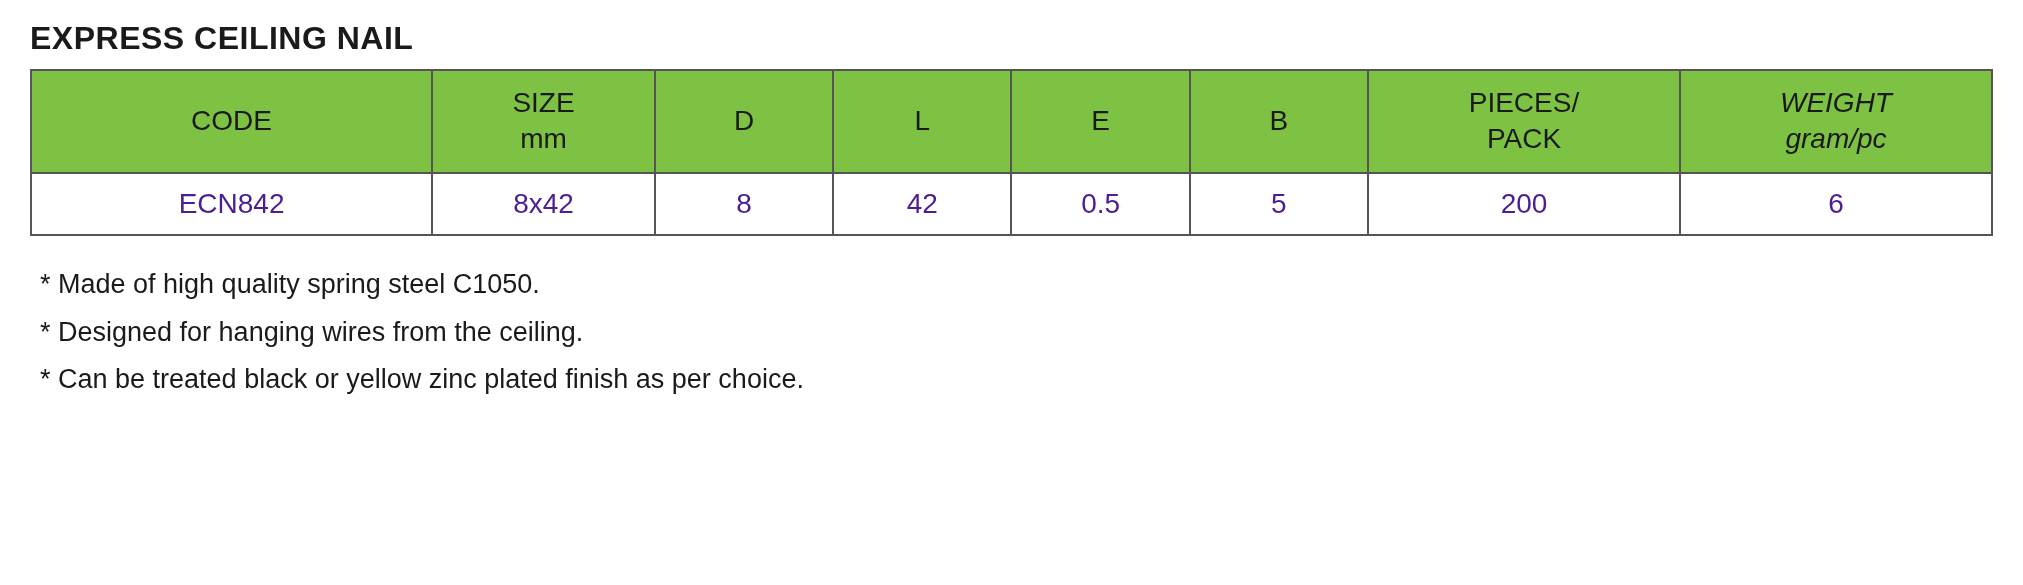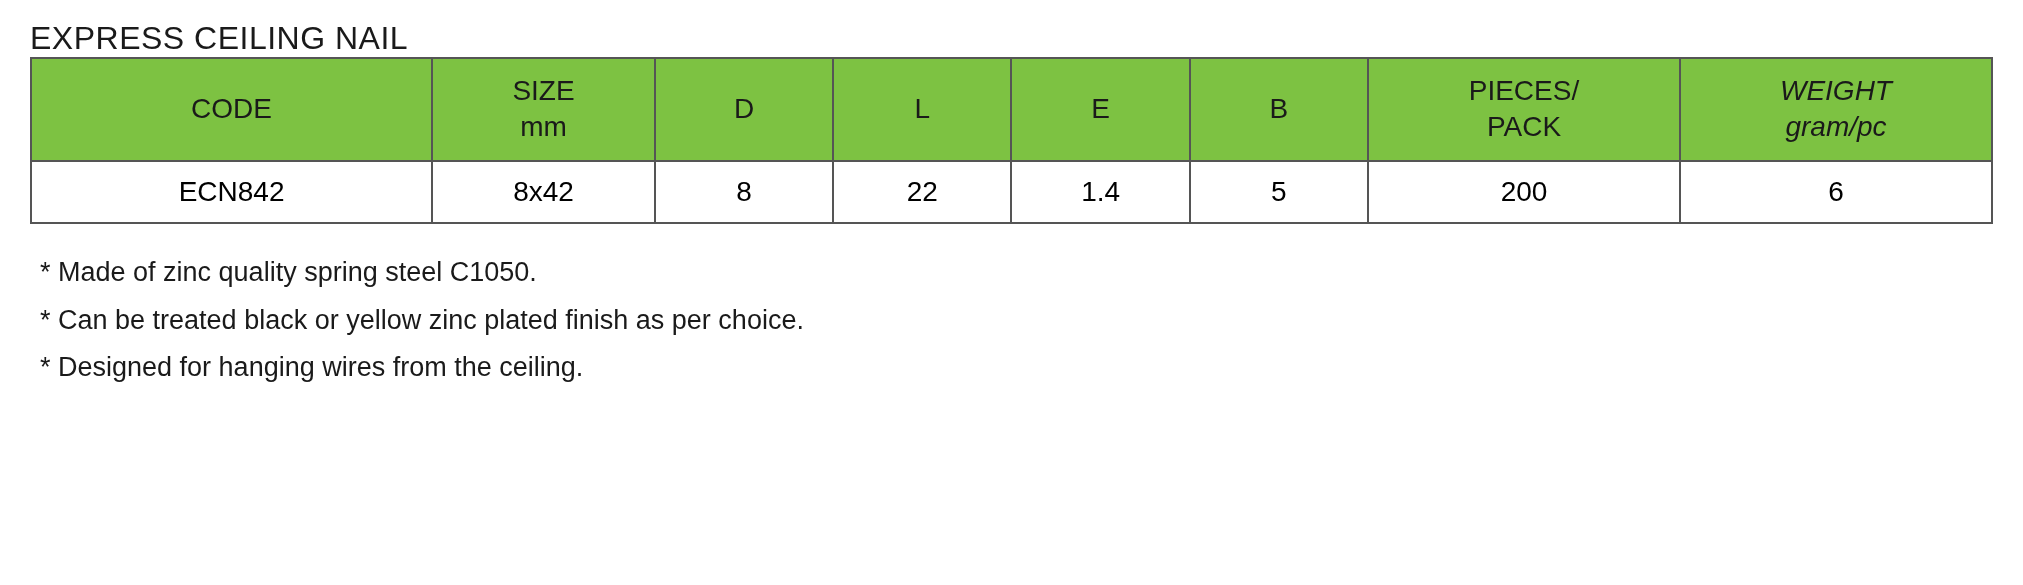--- a/index.html
+++ b/index.html
@@ -11,22 +11,23 @@
     body {
       background: #ffffff;
       font-family: Arial, sans-serif;
       width: 2023px;
       min-height: 585px;
       padding: 20px 30px;
     }
 
     .page-title {
       font-size: 32px;
-      font-weight: normal;
+      font-weight: bold;
       color: #1a1a1a;
+      margin-bottom: 12px;
       letter-spacing: 0.5px;
     }
 
     .product-table {
       width: 100%;
       border-collapse: collapse;
       border: 2px solid #000000;
       margin-bottom: 30px;
     }
 
@@ -37,21 +38,21 @@
       font-size: 28px;
       font-weight: normal;
       padding: 14px 10px;
       border: 2px solid #555555;
       line-height: 1.3;
     }
 
     .product-table td {
       text-align: center;
       font-size: 28px;
-      color: #000000;
+      color: #4c1d95;
       padding: 14px 10px;
       border: 2px solid #555555;
       background: #ffffff;
     }
 
     .col-code { width: 18%; }
     .col-size { width: 10%; }
     .col-d    { width: 8%; }
     .col-l    { width: 8%; }
     .col-e    { width: 8%; }
@@ -90,26 +91,26 @@
 PACK</th>
       <th class="col-weight" style="white-space: pre-line;">WEIGHT
 gram/pc</th>
     </tr>
   </thead>
   <tbody id="table-body">
   <tr>
         <td>ECN842</td>
         <td>8x42</td>
         <td>8</td>
-        <td>22</td>
-        <td>1.4</td>
+        <td>42</td>
+        <td>0.5</td>
         <td>5</td>
         <td>200</td>
         <td>6</td>
       </tr>
     </tbody>
 </table>
 
 <div class="features-list" id="features-list">
-<p class="feature-item">* Made of zinc quality spring steel C1050.</p>
+<p class="feature-item">* Made of high quality spring steel C1050.</p>
+    <p class="feature-item">* Designed for hanging wires from the ceiling.</p>
     <p class="feature-item">* Can be treated black or yellow zinc plated finish as per choice.</p>
-    <p class="feature-item">* Designed for hanging wires from the ceiling.</p>
   </div>
 
 </body></html>

